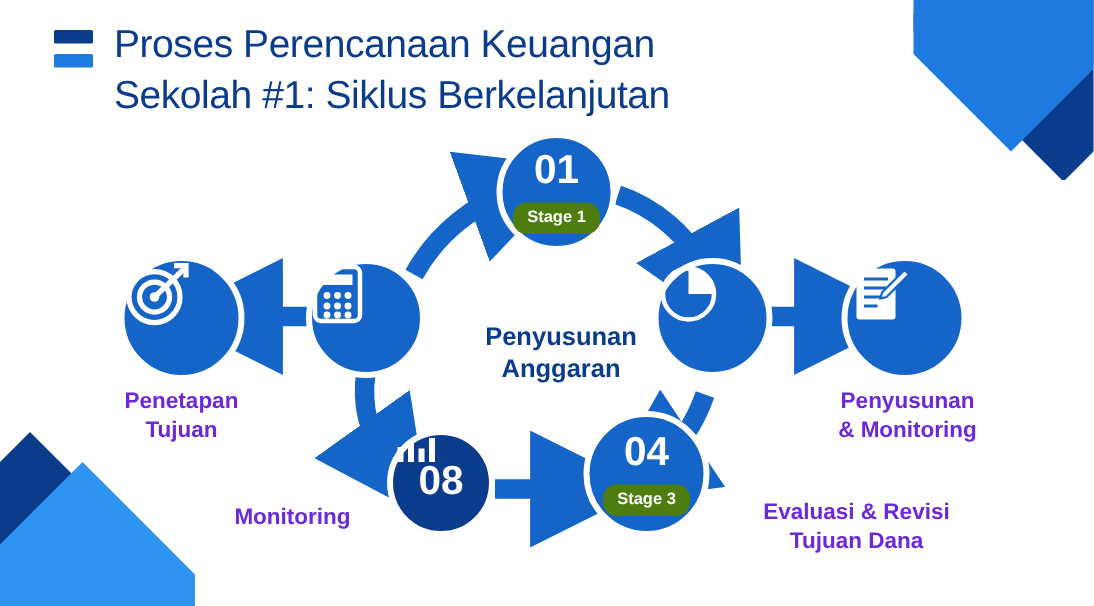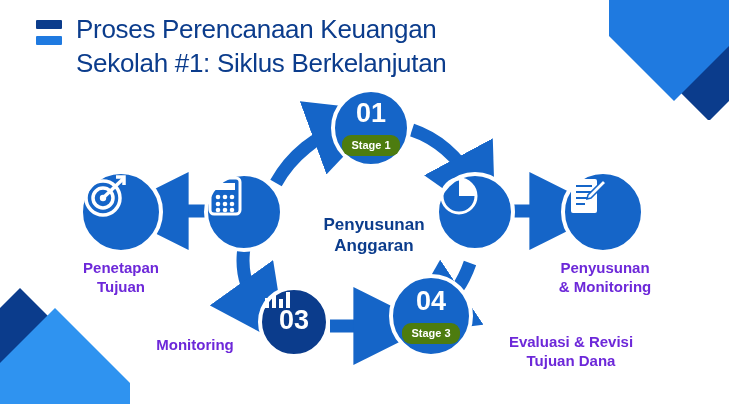--- a/index.html
+++ b/index.html
@@ -196,21 +196,21 @@
 
       <path d="M508,133 L558,133" stroke="#1565c8" stroke-width="13" fill="none" marker-end="url(#ah)"></path>
     </svg>
 
     <div class="node" style="left:331px; top:10px; width:80px; height:80px;">
       <div class="num">01</div>
       <div class="stage">Stage 1</div>
     </div>
 
     <div class="node dark" style="left:258px; top:208px; width:72px; height:72px;">
-      <div class="num">03</div>
+      <div class="num">08</div>
       <div style="margin-top:4px">
         <svg width="30" height="18" viewBox="0 0 30 18">
           <rect x="3" y="8" width="4" height="10" fill="#ffffff"></rect>
           <rect x="10" y="4" width="4" height="14" fill="#ffffff"></rect>
           <rect x="17" y="9" width="4" height="9" fill="#ffffff"></rect>
           <rect x="24" y="2" width="4" height="16" fill="#ffffff"></rect>
         </svg>
       </div>
     </div>
 

